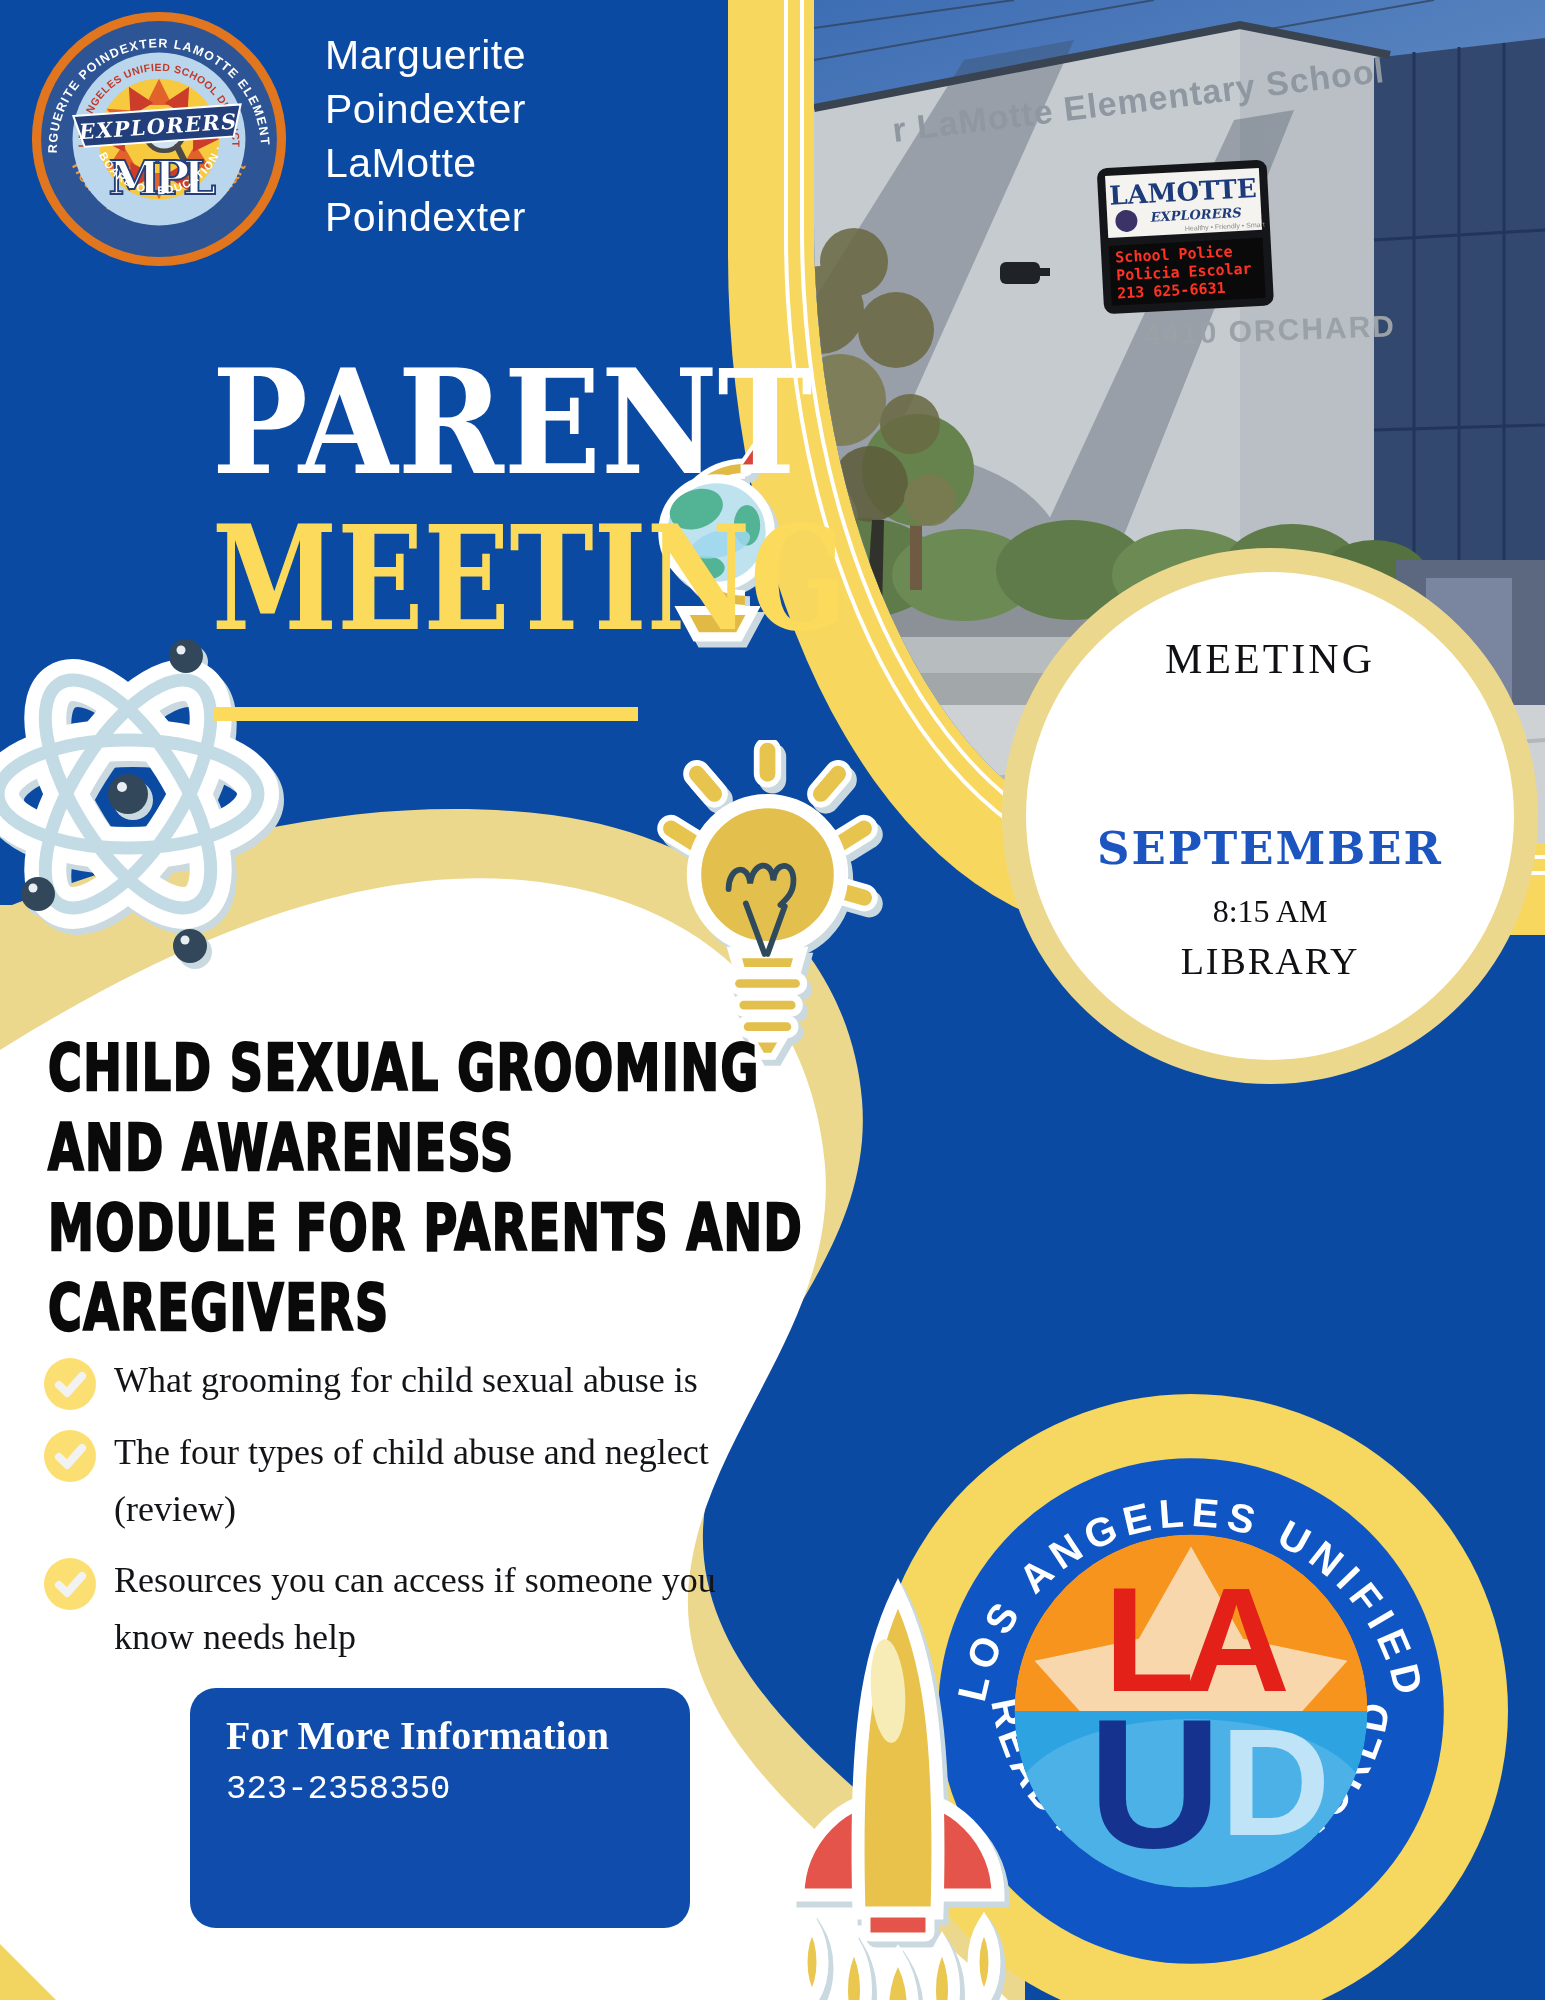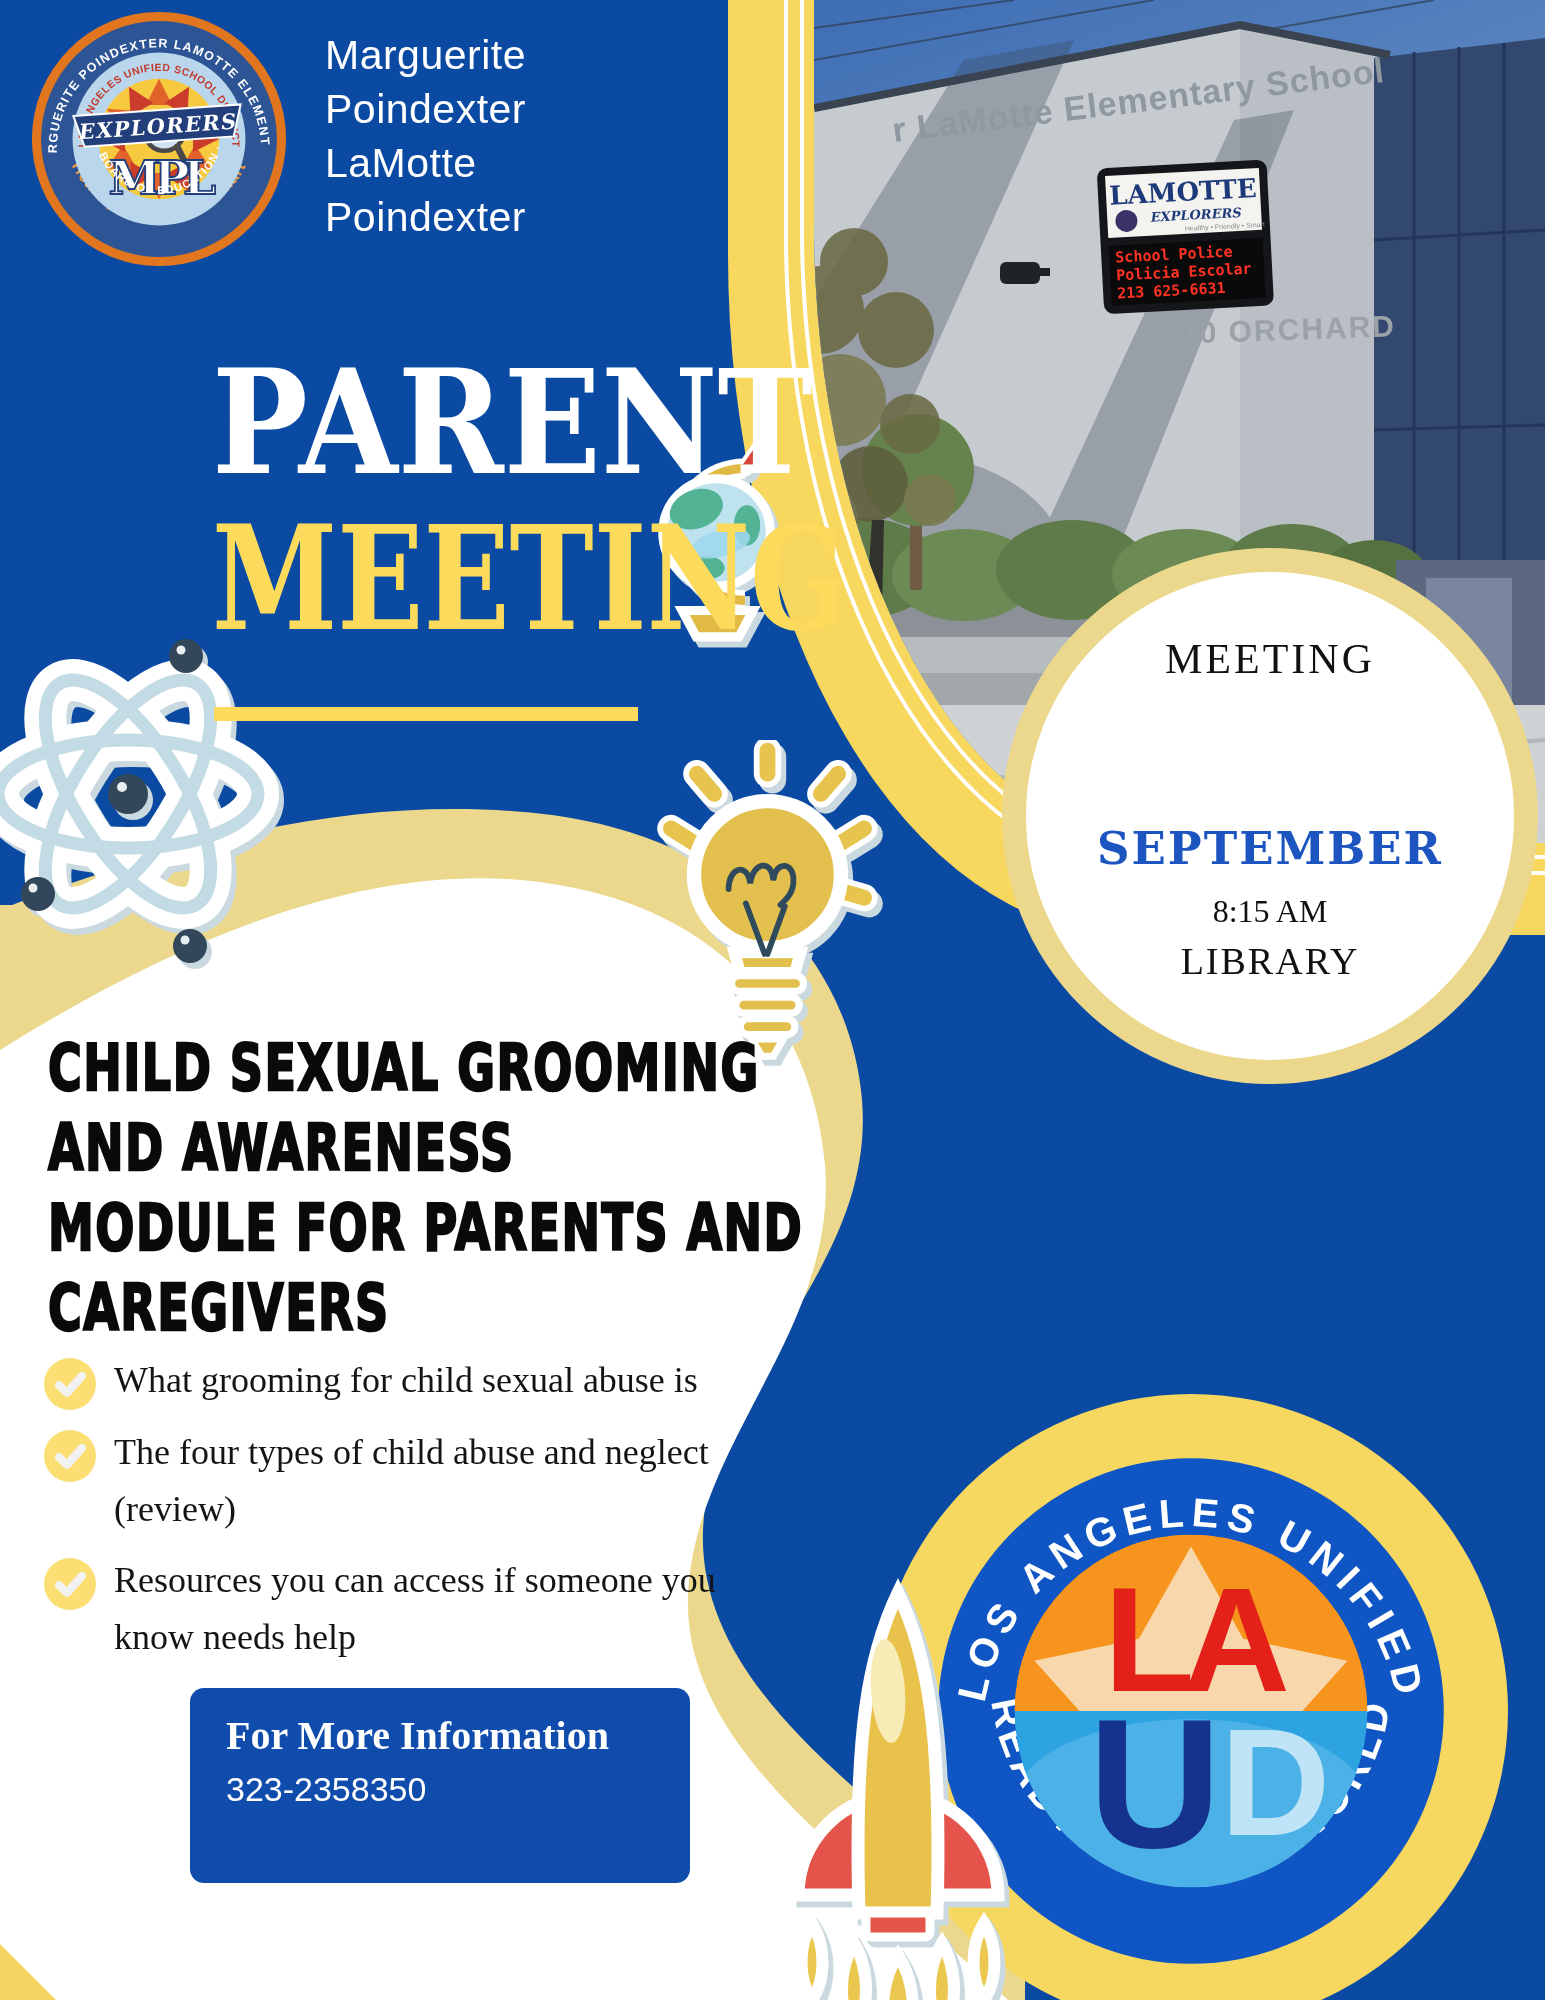--- a/index.html
+++ b/index.html
@@ -43,24 +43,24 @@
   .headline{position:absolute;left:48px;top:1028px;z-index:7;color:#0a0a0a;}
   .headline .hl{display:block;font-family:"DejaVu Sans",sans-serif;font-weight:bold;font-size:64px;
                 line-height:80px;letter-spacing:2px;-webkit-text-stroke:2.5px #0a0a0a;
                 transform:scaleX(.72);transform-origin:left;white-space:nowrap;}
   .agenda{position:absolute;left:44px;top:1352px;width:760px;z-index:7;}
   .agenda .row{display:flex;align-items:flex-start;margin-bottom:14px;}
   .check{flex:0 0 52px;width:52px;height:52px;margin-right:18px;margin-top:6px;}
   .agenda .txt{font-family:"Liberation Serif",serif;font-size:36px;line-height:57px;color:#131417;max-width:700px;}
 
   
-  .info-box{position:absolute;left:190px;top:1688px;width:500px;height:195px;background:#0f4cab;
-            border-radius:14px;z-index:7;color:#fff;}
+  .info-box{position:absolute;left:190px;top:1688px;width:500px;height:240px;background:#0f4cab;
+            border-radius:26px;z-index:7;color:#fff;}
   .info-title{position:absolute;left:36px;top:24px;font-family:"Liberation Serif",serif;font-weight:bold;font-size:40px;}
-  .info-phone{position:absolute;left:36px;top:82px;font-family:Liberation Sans, sans-serif;font-size:34px;}
+  .info-phone{position:absolute;left:36px;top:82px;font-family:Liberation Mono, monospace;font-size:34px;}
   .info-url{position:absolute;left:38px;top:128px;font-family:"DejaVu Serif",serif;font-size:34px;
             color:#fff;text-decoration:underline;}
 
   
   .seal{position:absolute;left:28px;top:8px;width:262px;height:262px;z-index:6;}
   .atom{position:absolute;left:-20px;top:556px;width:300px;height:460px;z-index:5;}
   .globe{position:absolute;left:622px;top:428px;width:180px;height:218px;z-index:5;}
   .bulb{position:absolute;left:645px;top:740px;width:245px;height:350px;z-index:5;}
   .lausd{position:absolute;left:870px;top:1390px;width:642px;height:642px;z-index:3;}
   .rocket{position:absolute;left:762px;top:1565px;width:272px;height:440px;z-index:4;}

